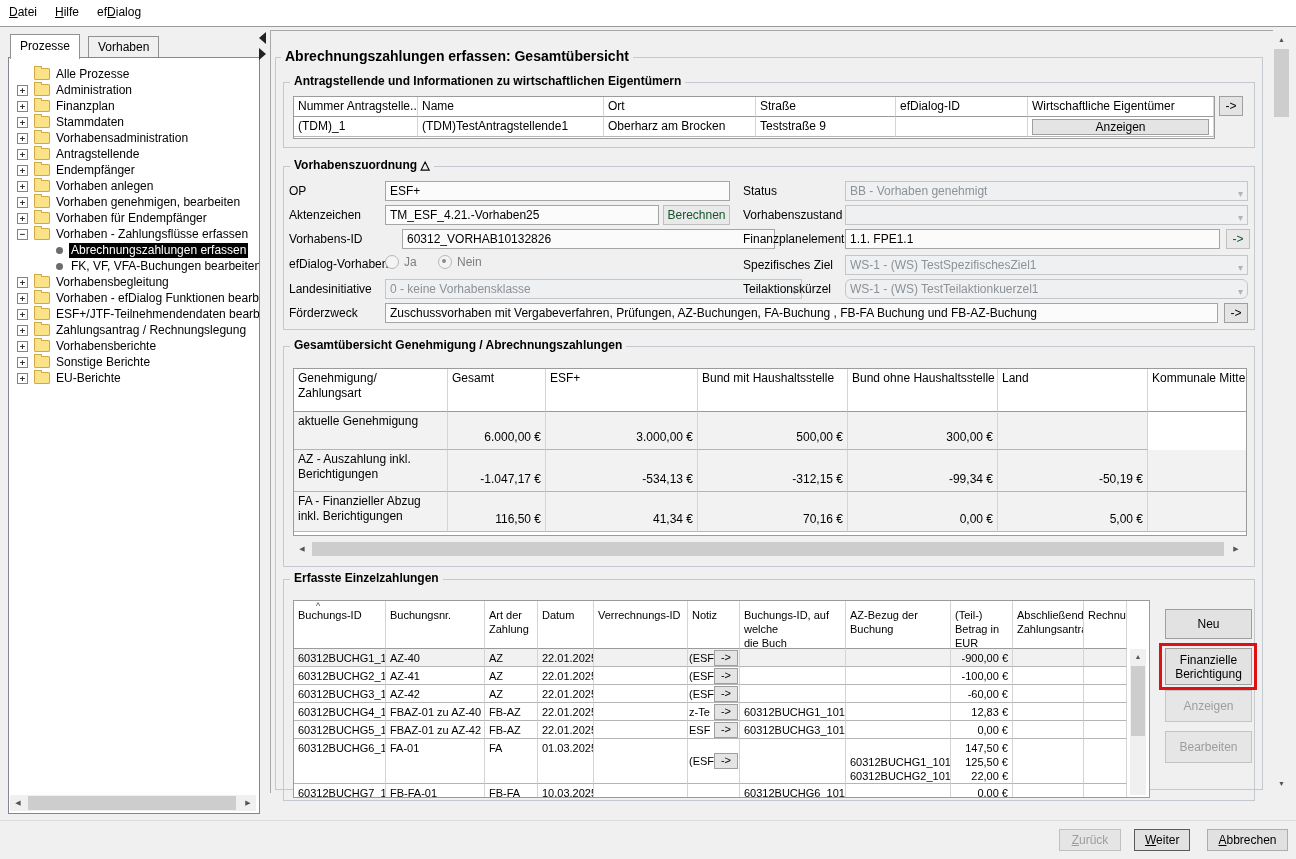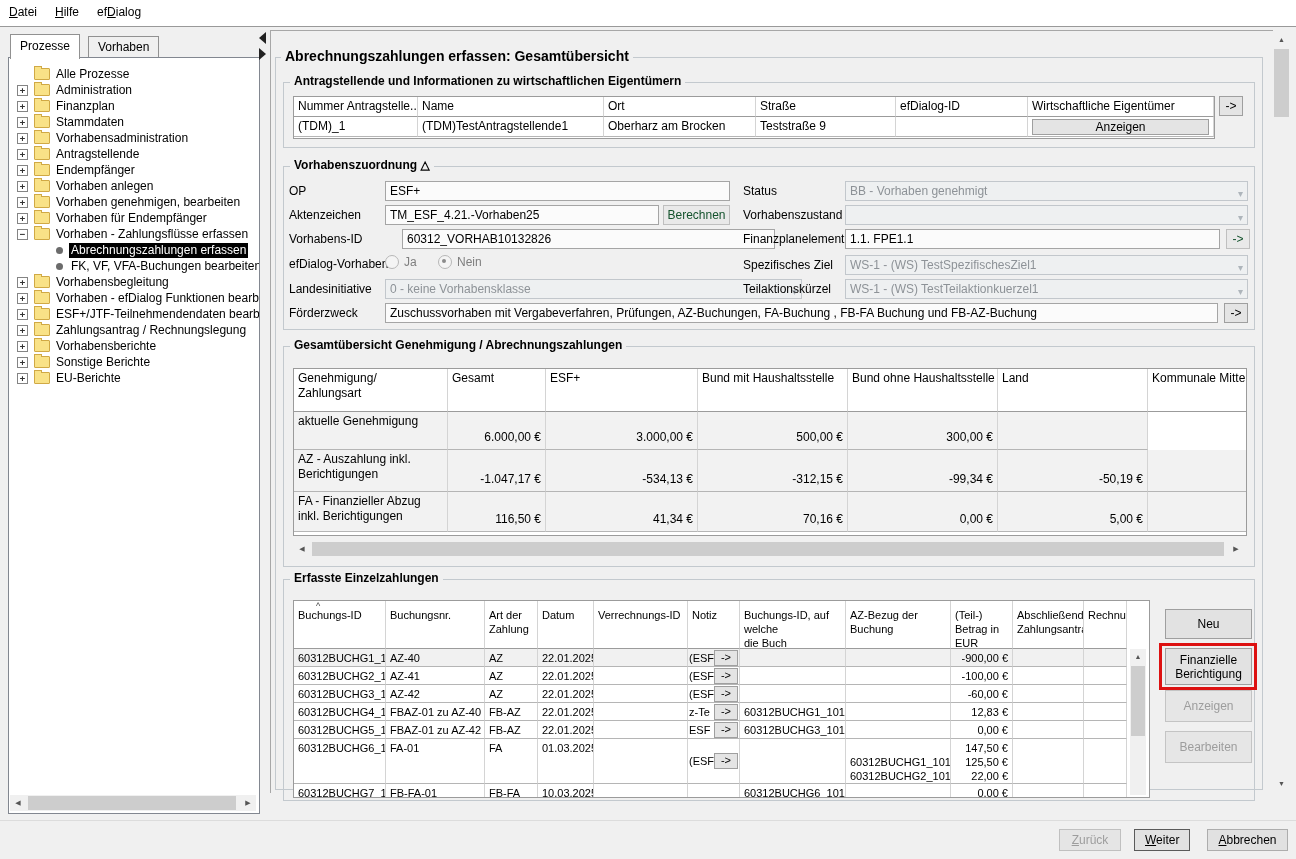--- a/index.html
+++ b/index.html
@@ -290,21 +290,21 @@
   <div class="tbox" style="left:845px;top:229px;width:375px;">1.1. FPE1.1</div>
   <button class="btn dis arrow-btn" style="left:1226px;top:229px;">-&gt;</button>
 
   <div class="flabel" style="left:743px;top:258px;">Spezifisches Ziel</div>
   <div class="combo" style="left:845px;top:255px;width:403px;">
     <span>WS-1 - (WS) TestSpezifischesZiel1</span>
     <span class="chev">▾</span>
   </div>
 
   <div class="flabel" style="left:743px;top:282px;">Teilaktionskürzel</div>
-  <div class="combo" style="left:845px;top:279px;width:403px;">
+  <div class="combo" style="left:845px;top:279px;width:403px;border-radius:6px;">
     <span>WS-1 - (WS) TestTeilaktionkuerzel1</span>
     <span class="chev">▾</span>
   </div>
 
   <div class="grp" style="left:283px;top:346px;width:970px;height:219px;">
     <div class="grp-title">Gesamtübersicht Genehmigung / Abrechnungszahlungen</div>
   </div>
   <div class="t-wrap" id="totals" style="left:293px;top:368px;width:952px;height:166px;">
       <div class="t-row t-head">
         <div class="t-cell" style="width: 154px; height: 43px; line-height: 15px;">Genehmigung/<br>Zahlungsart</div>

